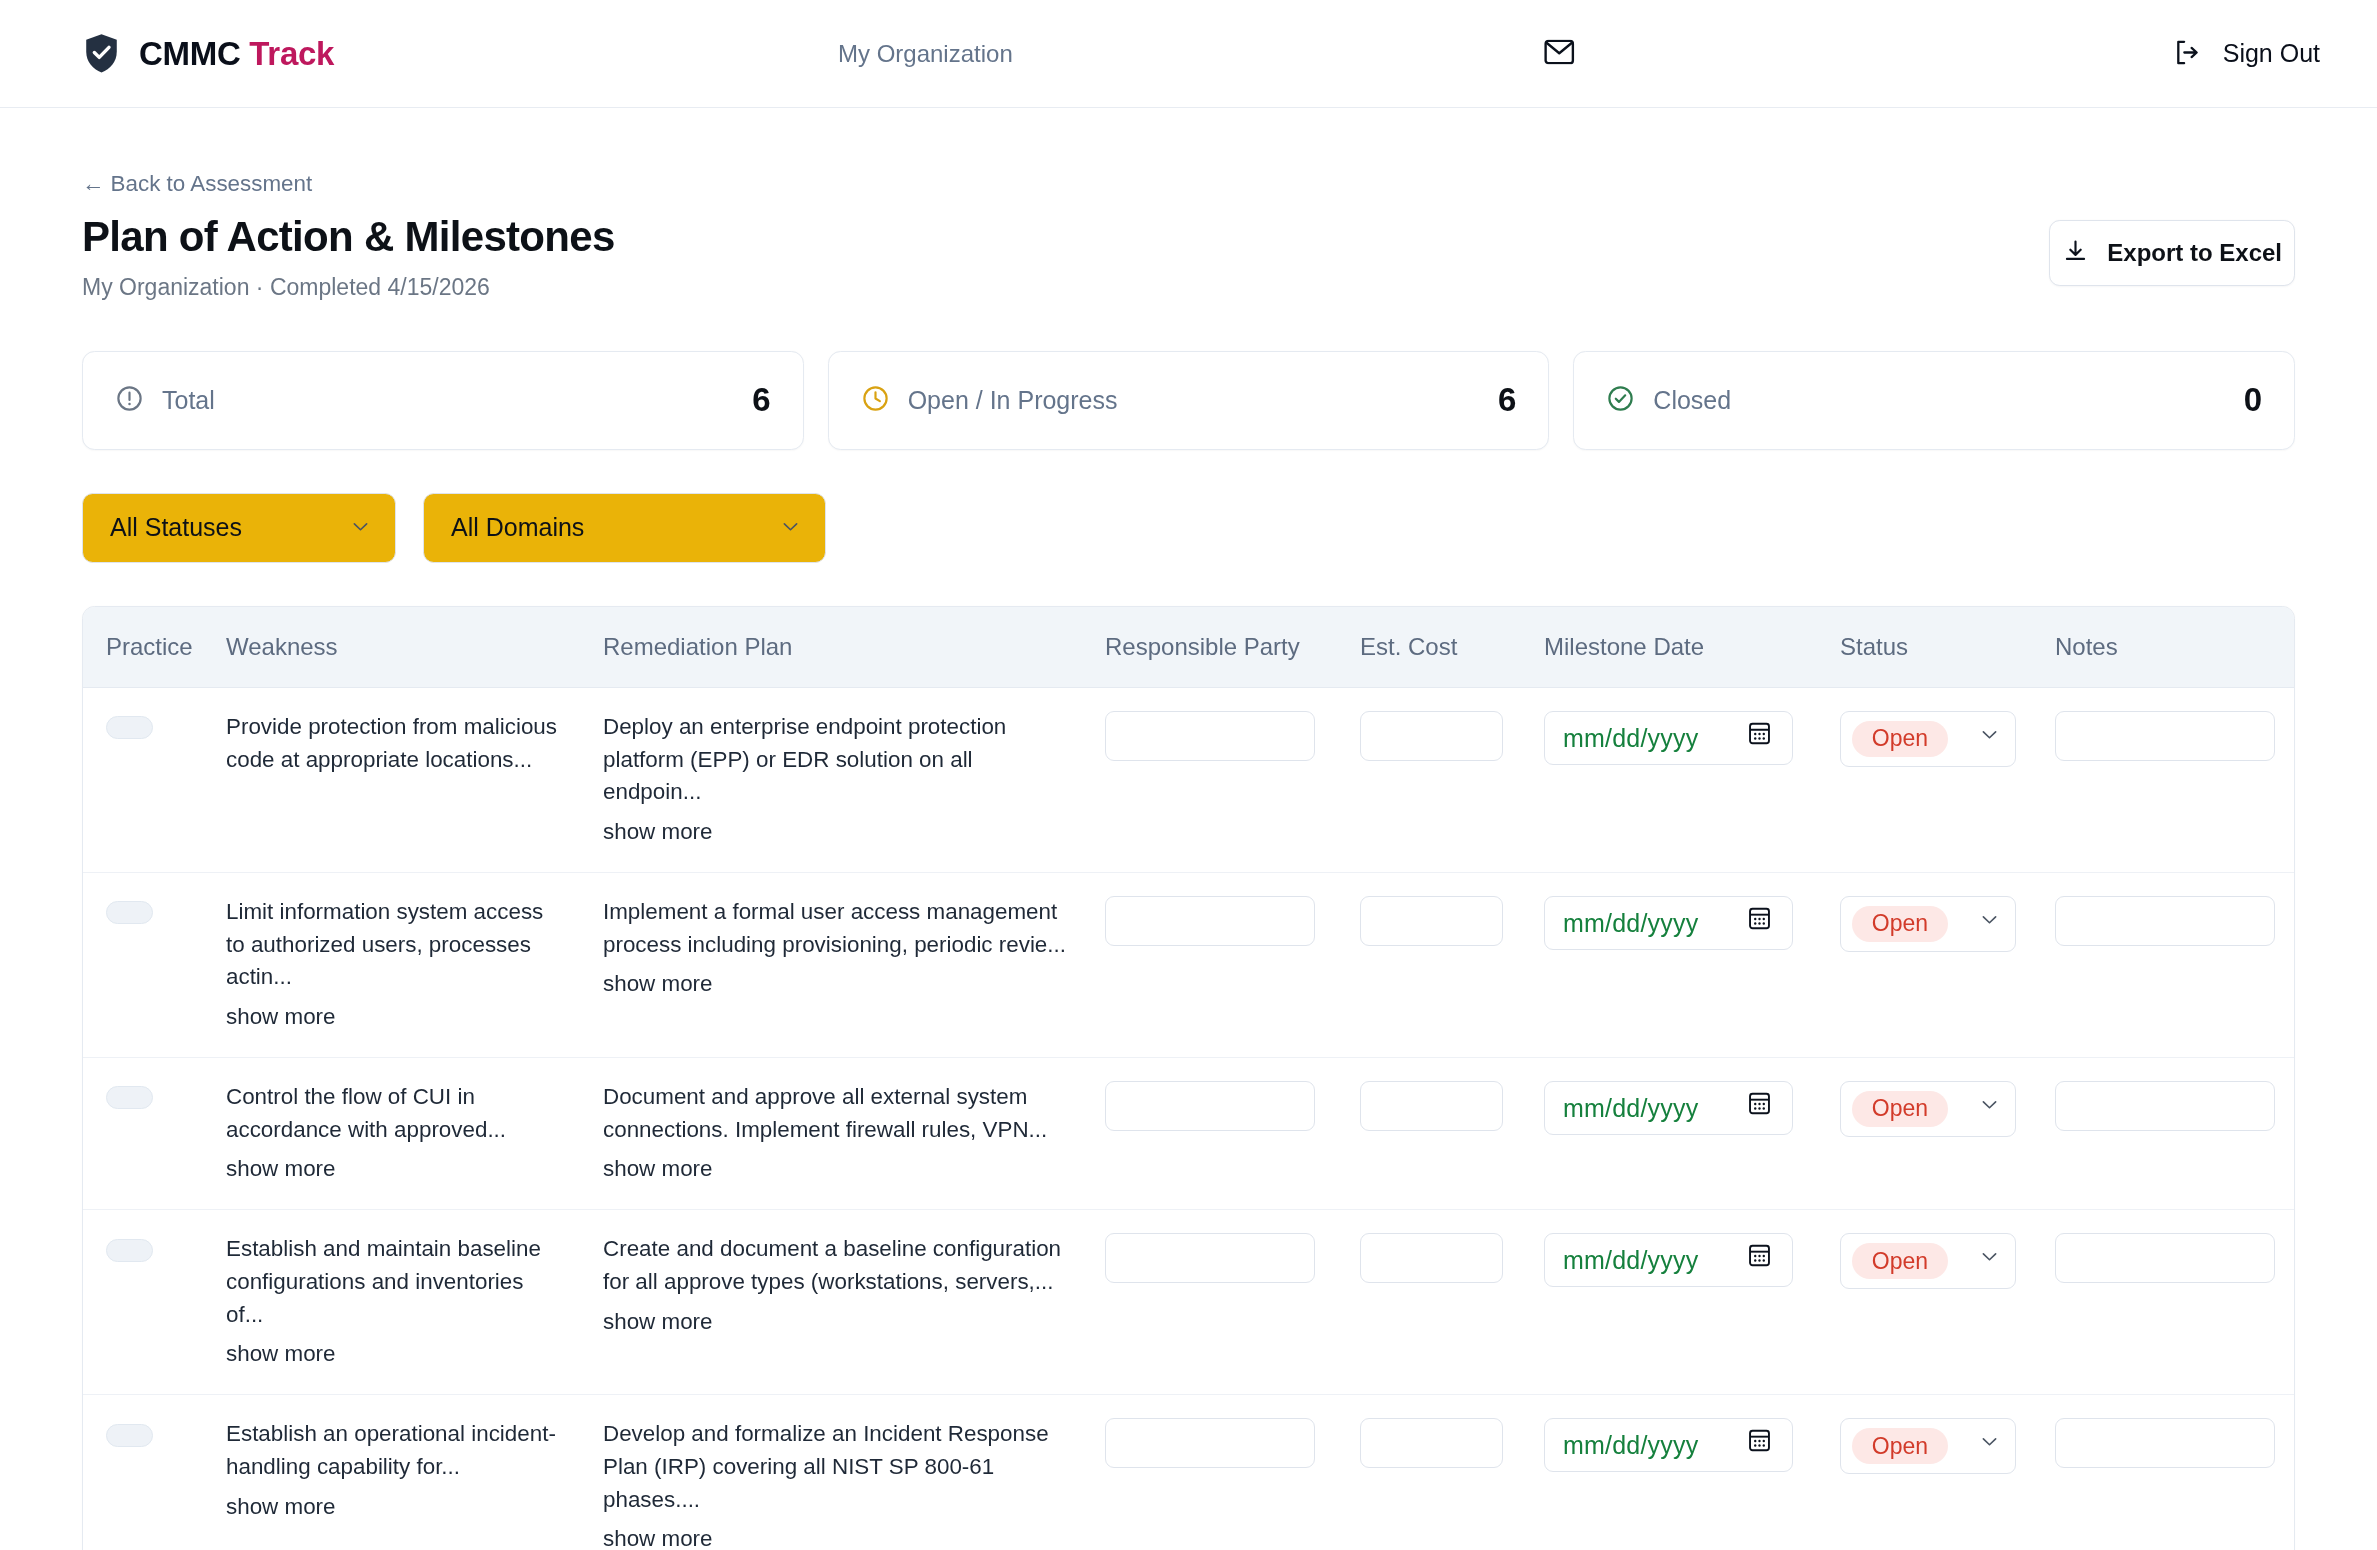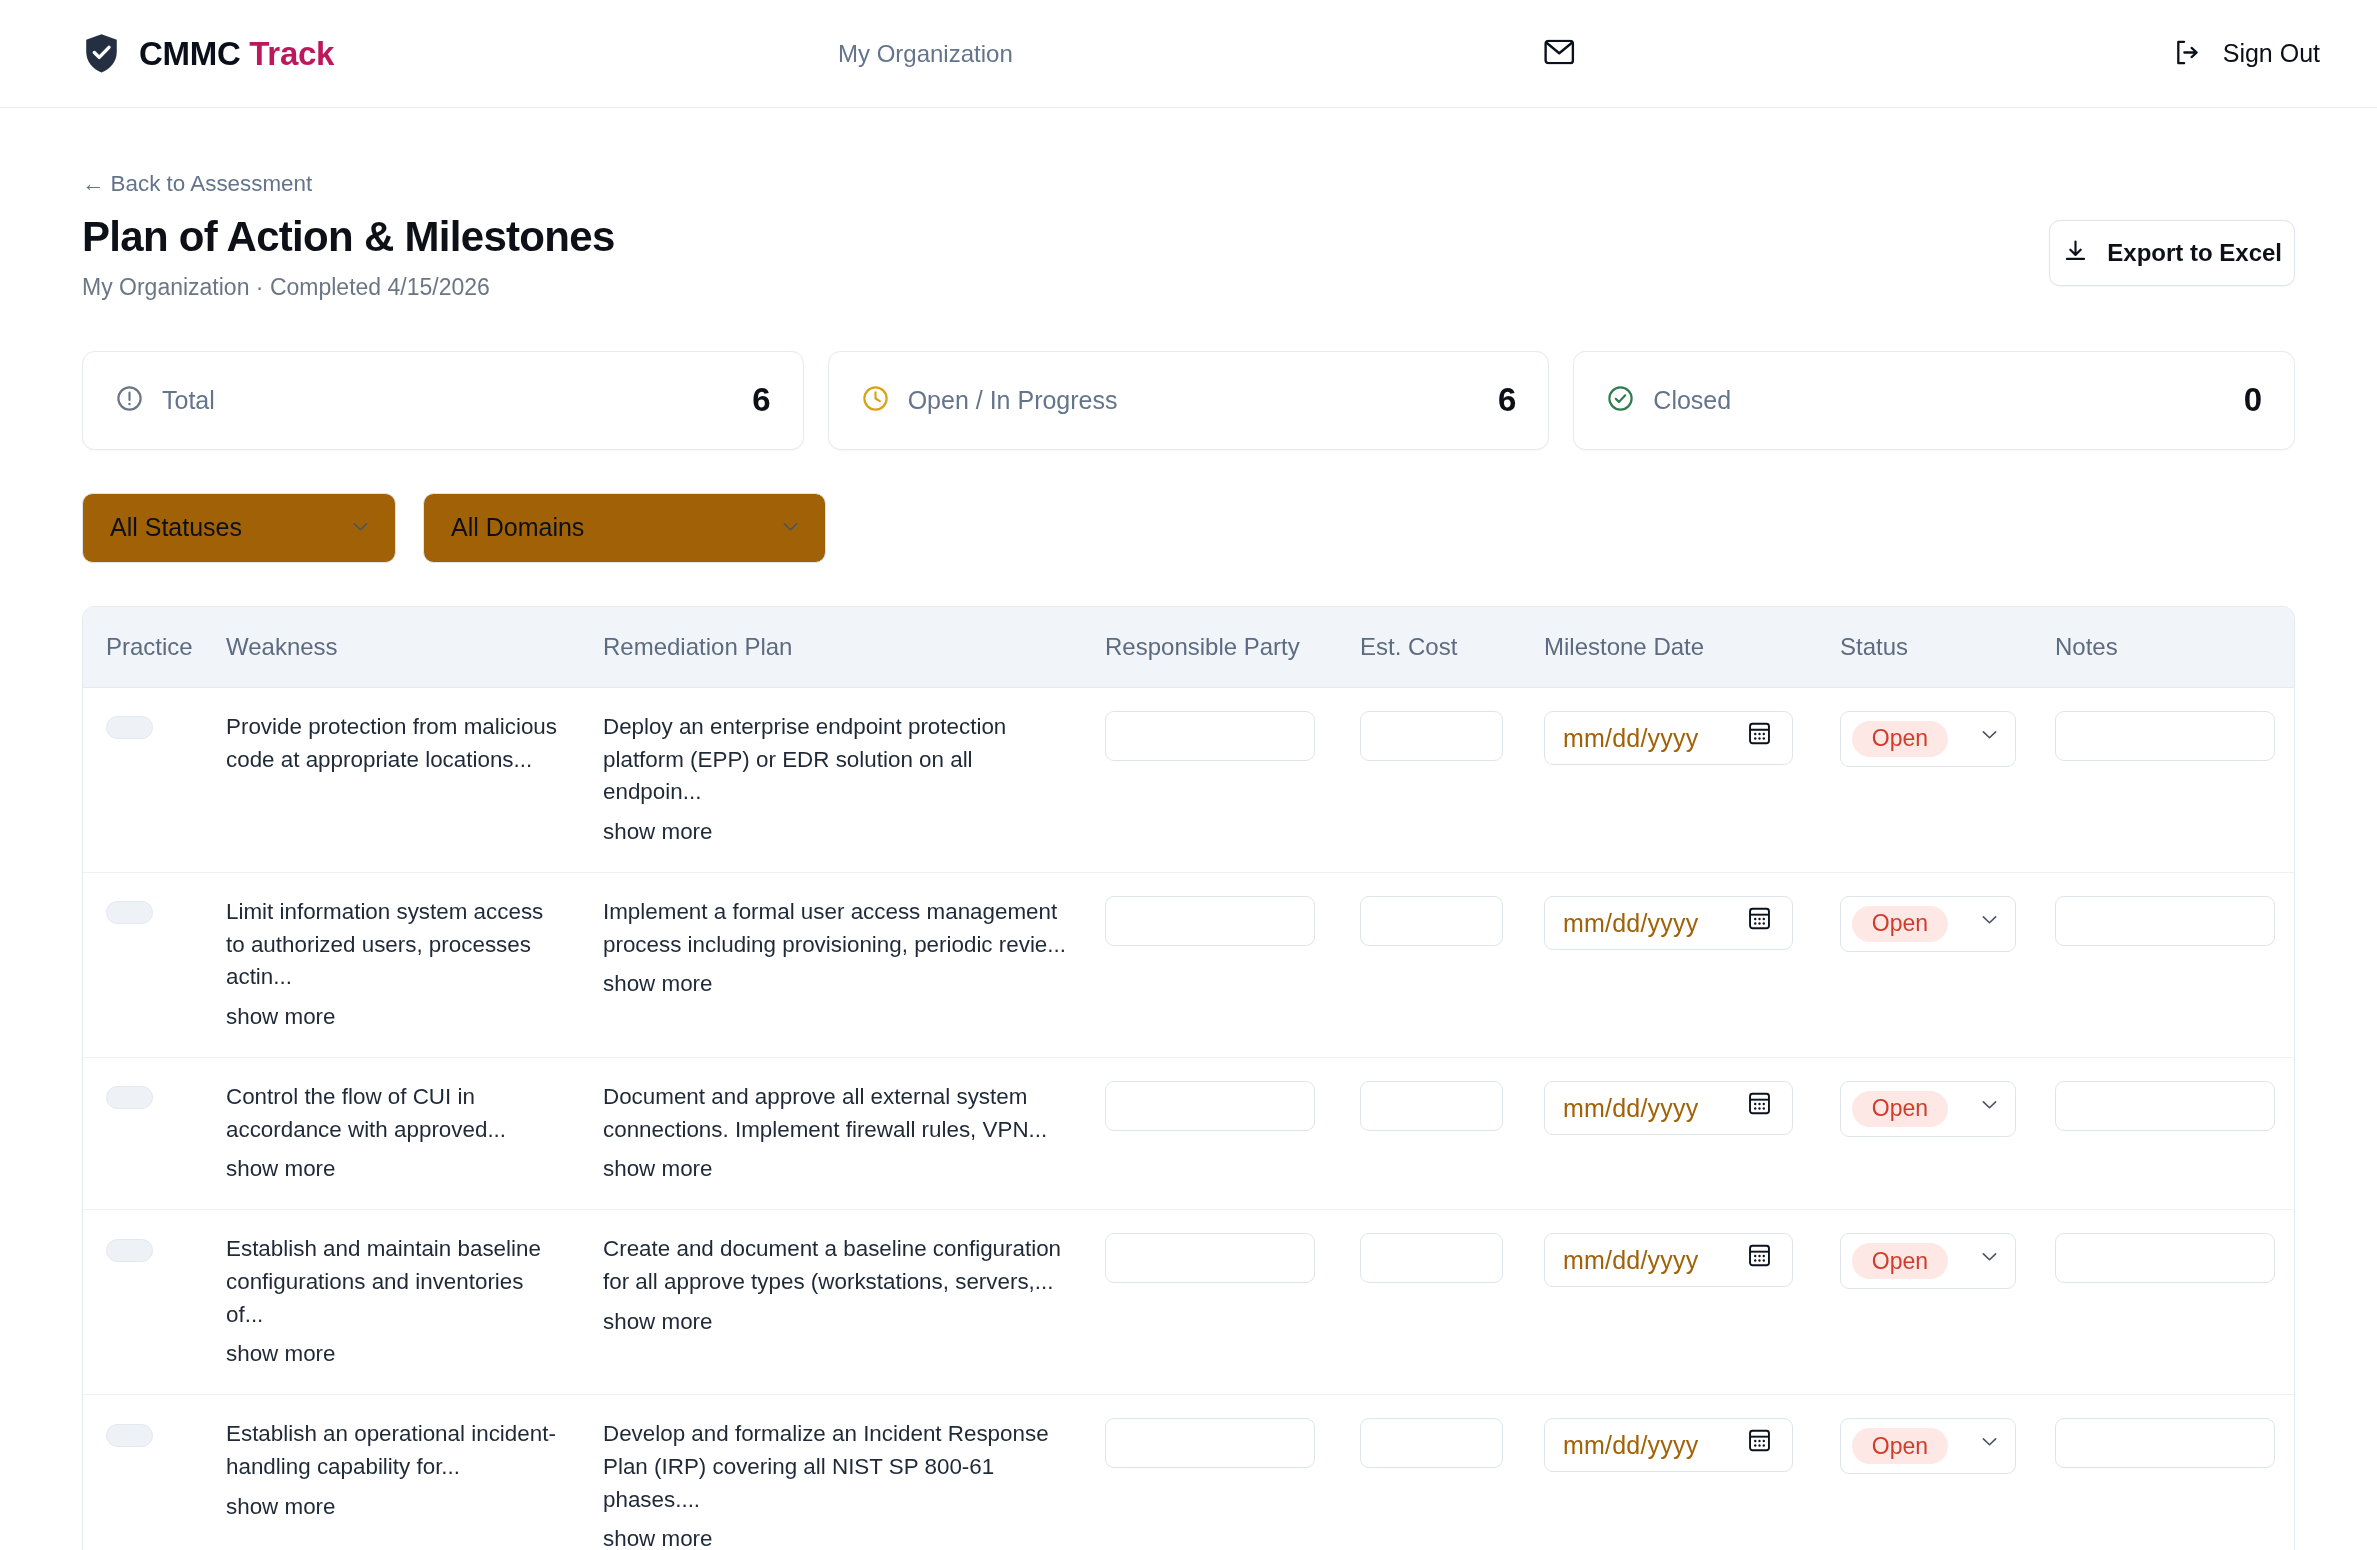--- a/index.html
+++ b/index.html
@@ -140,21 +140,21 @@
   }
   .stat-left { display: flex; align-items: center; gap: 18px; }
   .stat-label { font-size: 25px; color: #64748b; white-space: nowrap; }
   .stat-value { font-size: 33px; font-weight: bold; color: #0d1117; }
 
   
   .filters { display: flex; gap: 27px; margin-top: 43px; }
   .select-box {
     position: relative;
     border: 0.9px solid #dfe4ec;
-    background: #a16207;
+    background: #eab308;
     border-radius: 10.8px;
     height: 70px;
     display: flex;
     align-items: center;
     padding: 0 27px;
     cursor: pointer;
   }
   .select-box.statuses { width: 314px; }
   .select-box.domains  { width: 403px; }
   .select-text { font-size: 25px; color: #0d1117; }
@@ -240,21 +240,21 @@
     height: 54px;
     border: 0.9px solid #dfe4ec;
     border-radius: 9px;
     background: #ffffff;
     display: flex;
     align-items: center;
     justify-content: space-between;
     padding: 0 20px 0 18px;
     cursor: text;
   }
-  .date-placeholder { font-size: 25px; color: #a16207; letter-spacing: 0.2px; }
+  .date-placeholder { font-size: 25px; color: #15803d; letter-spacing: 0.2px; }
 
   .status-select {
     width: 176px;
     height: 56px;
     border: 0.9px solid #dfe4ec;
     border-radius: 9px;
     background: #ffffff;
     display: flex;
     align-items: center;
     justify-content: space-between;

